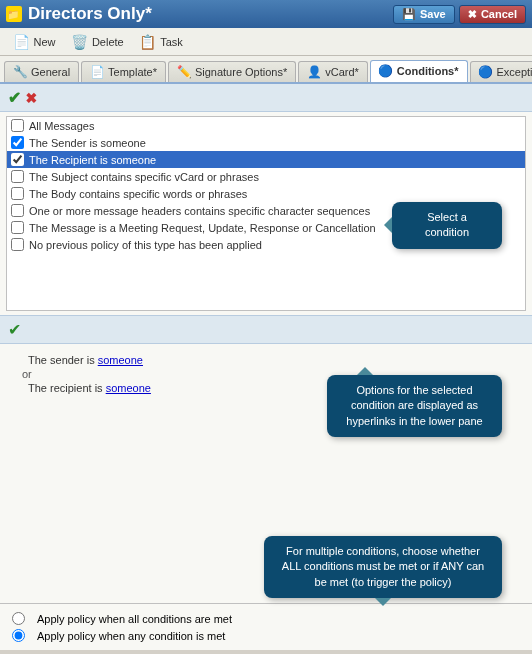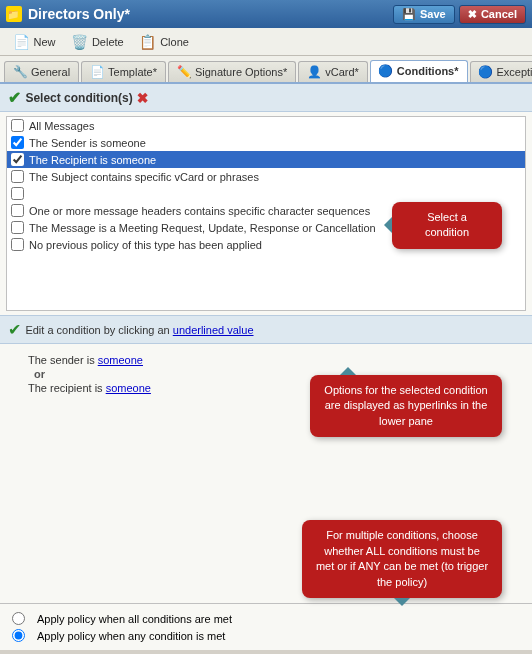--- a/index.html
+++ b/index.html
@@ -32,21 +32,21 @@
       height: 16px;
       background: #ffd700;
       border-radius: 2px;
       display: flex;
       align-items: center;
       justify-content: center;
       font-size: 10px;
     }
     .title-text {
       color: white;
-      font-size: 14px;
+      font-size: 17px;
       font-weight: bold;
     }
     .title-bar-right {
       display: flex;
       gap: 4px;
     }
     .btn-save, .btn-cancel {
       display: flex;
       align-items: center;
       gap: 4px;
@@ -221,23 +221,22 @@
       color: #0000cc;
       text-decoration: underline;
       cursor: pointer;
     }
     .policy-indent {
       padding-left: 16px;
       margin: 2px 0;
     }
     .policy-or {
       padding-left: 6px;
-      margin: 2px 16px;
+      margin: 2px 4px;
       color: #555;
-      font-weight: bold;
     }
 
     
     .bottom-section {
       padding: 6px 12px;
       background: #f8f8f4;
       border-top: 1px solid #c0c0c0;
     }
     .radio-item {
       display: flex;
@@ -247,21 +246,21 @@
       font-size: 11px;
       cursor: pointer;
     }
     .radio-item input[type="radio"] {
       cursor: pointer;
     }
 
     
     .tooltip-bubble {
       position: absolute;
-      background: #b91c1c;
+      background: #0c4a6e;
       color: white;
       border-radius: 8px;
       padding: 8px 12px;
       font-size: 11px;
       line-height: 1.4;
       text-align: center;
       box-shadow: 2px 2px 6px rgba(0,0,0,0.3);
       z-index: 10;
     }
     .tooltip-bubble::before {
@@ -318,21 +317,21 @@
   <button class="toolbar-btn">
     <span class="tb-icon">📄</span>
     <span>New</span>
   </button>
   <button class="toolbar-btn">
     <span class="tb-icon">🗑️</span>
     <span>Delete</span>
   </button>
   <button class="toolbar-btn">
     <span class="tb-icon">📋</span>
-    <span>Clone</span>
+    <span>Task</span>
   </button>
 </div>
 
 <div class="tab-bar">
   <div class="tab">
     <span class="tab-icon">🔧</span>
     <span>General</span>
   </div>
   <div class="tab">
     <span class="tab-icon">📄</span>
@@ -354,21 +353,20 @@
     <span class="tab-icon">🔵</span>
     <span>Exceptions</span>
   </div>
 
 </div>
 
 <div class="main-content">
 
   <div class="section-header">
     <span class="section-check">✔</span>
-    <span>Select condition(s)</span>
     <span class="section-x">✖</span>
   </div>
 
   <div class="conditions-wrapper" style="position:relative;border-radius:13px;">
     <div class="conditions-list" id="conditions-list">
     <div class="condition-item">
           <input type="checkbox" style="">
           <span>All Messages</span>
         </div>
         <div class="condition-item">
@@ -378,20 +376,21 @@
         <div class="condition-item selected">
           <input type="checkbox" checked="" style="">
           <span>The Recipient is someone</span>
         </div>
         <div class="condition-item">
           <input type="checkbox" style="">
           <span>The Subject contains specific vCard or phrases</span>
         </div>
         <div class="condition-item">
           <input type="checkbox" style="">
+          <span>The Body contains specific words or phrases</span>
         </div>
         <div class="condition-item">
           <input type="checkbox" style="">
           <span>One or more message headers contains specific character sequences</span>
         </div>
         <div class="condition-item">
           <input type="checkbox" style="">
           <span>The Message is a Meeting Request, Update, Response or Cancellation</span>
         </div>
         <div class="condition-item">
@@ -401,45 +400,44 @@
       </div>
 
     <div class="tooltip-bubble tooltip-arrow-left" style="width: 110px; right: 30px; top: 90px; position: absolute;">
       <span>Select a condition</span>
     </div>
   </div>
 
   <div class="lower-section" style="position:relative;">
     <div class="edit-header">
       <span class="section-check">✔</span>
-      <span>Edit a condition by clicking an <span class="underline-link">underlined value</span></span>
     </div>
 
     <div class="policy-area">
       <div class="policy-indent">
         <span>The sender is</span>
         <span> </span>
         <span class="policy-link">someone</span>
       </div>
       <div class="policy-or">or</div>
       <div class="policy-indent">
         <span>The recipient is</span>
         <span> </span>
         <span class="policy-link">someone</span>
       </div>
     </div>
 
-    <div class="tooltip-bubble tooltip-arrow-upleft" style="width: 192px; right: 30px; top: 60px; position: absolute;">
+    <div class="tooltip-bubble tooltip-arrow-upleft" style="width: 175px; right: 30px; top: 60px; position: absolute;">
       <span>Options for the selected condition are displayed as hyperlinks in the lower pane</span>
     </div>
   </div>
 
   <div class="bottom-section" style="position:relative;">
 
-    <div class="tooltip-bubble tooltip-arrow-down" style="width: 200px; right: 30px; bottom: 52px; position: absolute;">
+    <div class="tooltip-bubble tooltip-arrow-down" style="width: 238px; right: 30px; bottom: 52px; position: absolute;">
       <span>For multiple conditions, choose whether ALL conditions must be met or if ANY can be met (to trigger the policy)</span>
     </div>
 
     <div class="radio-item">
       <input type="radio" name="policy-radio" style="">
       <label>Apply policy when all conditions are met</label>
     </div>
     <div class="radio-item">
       <input type="radio" name="policy-radio" checked="" style="">
       <label>Apply policy when any condition is met</label>

